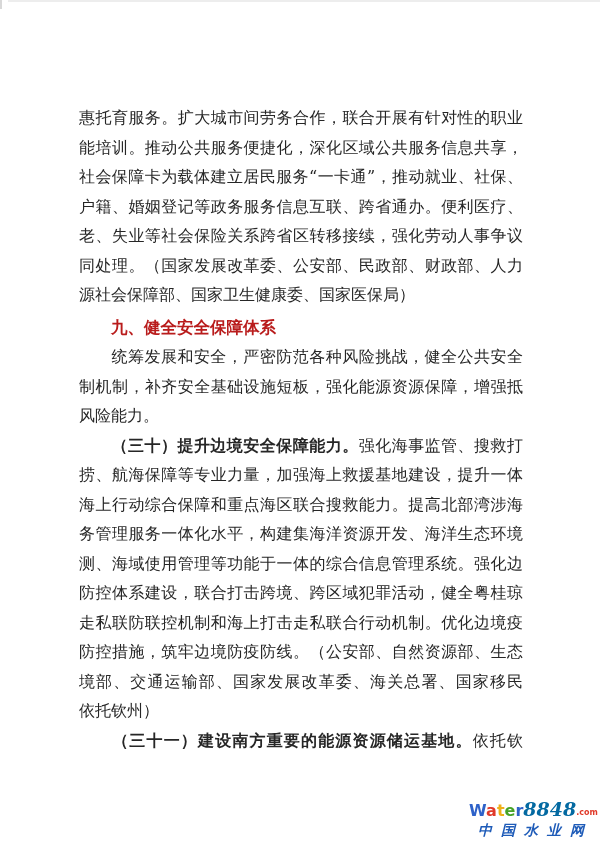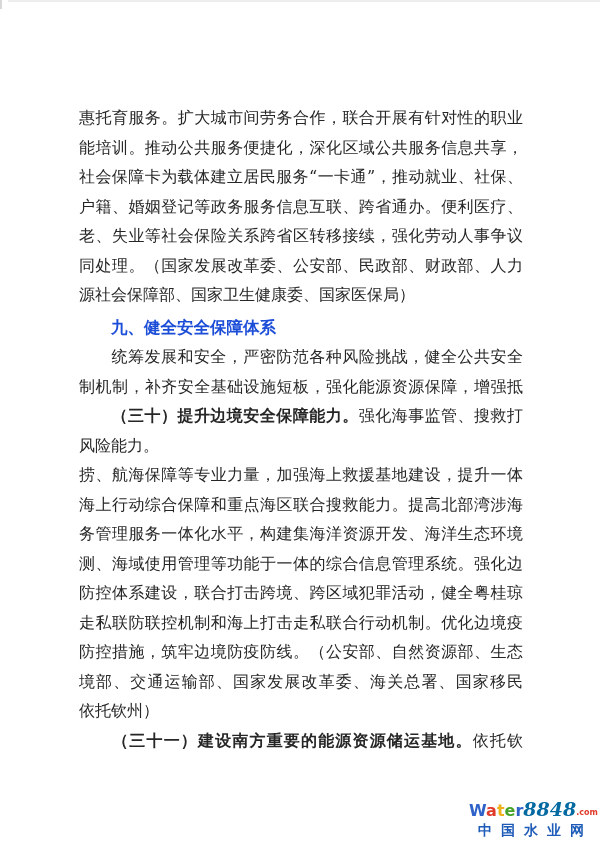--- a/index.html
+++ b/index.html
@@ -24,21 +24,21 @@
     text-align:justify;
     text-align-last:justify;
     white-space:normal;
     height:29.5px;overflow:hidden;
   }
   .line.last{text-align-last:left;}
   .ind{display:inline-block;width:32px;}
   .lead{font-weight:bold;}
   .heading{
     font-family:"DejaVu Sans","Liberation Sans",sans-serif;
-    font-weight:bold;font-size:16.5px;color:#1d4ed8;
+    font-weight:bold;font-size:16.5px;color:#b91c1c;
     padding-left:32px;margin-top:3px;height:29.5px;
   }
   
   .watermark{
     position:absolute;right:11px;bottom:11px;width:120px;
     text-align:center;line-height:1;
   }
   .wm-top{
     font-family:"DejaVu Sans","Liberation Sans",sans-serif;
     font-weight:bold;white-space:nowrap;
@@ -49,42 +49,42 @@
     font-style:italic;font-weight:bold;font-size:19px;
   }
   .wm-com{
     font-size:8px;font-weight:bold;vertical-align:baseline;
     position:relative;top:-1px;
   }
   .wm-cn{
     margin-top:4px;
     font-family:"DejaVu Sans","Liberation Sans",sans-serif;
     font-weight:bold;font-size:14px;letter-spacing:9px;
-    white-space:nowrap;text-indent:9px;
+    white-space:nowrap;text-indent:9px;font-style:italic;
   }
 </style>
 </head>
 <body>
 
 <div class="top-hairline"></div>
 <div class="corner-mark"></div>
 
 <div class="doc">
     <div class="line">惠托育服务。扩大城市间劳务合作，联合开展有针对性的职业技</div>
     <div class="line">能培训。推动公共服务便捷化，深化区域公共服务信息共享，以</div>
     <div class="line">社会保障卡为载体建立居民服务“一卡通”，推动就业、社保、</div>
     <div class="line">户籍、婚姻登记等政务服务信息互联、跨省通办。便利医疗、养</div>
     <div class="line">老、失业等社会保险关系跨省区转移接续，强化劳动人事争议协</div>
     <div class="line">同处理。（国家发展改革委、公安部、民政部、财政部、人力资</div>
     <div class="line last">源社会保障部、国家卫生健康委、国家医保局）</div>
     <div class="heading">九、健全安全保障体系</div>
     <div class="line"><span class="ind"></span>统筹发展和安全，严密防范各种风险挑战，健全公共安全体</div>
     <div class="line">制机制，补齐安全基础设施短板，强化能源资源保障，增强抵御</div>
+    <div class="line last">风险能力。</div>
     <div class="line"><span class="ind"></span><span class="lead">（三十）提升边境安全保障能力。</span>强化海事监管、搜救打</div>
-    <div class="line last">风险能力。</div>
     <div class="line">捞、航海保障等专业力量，加强海上救援基地建设，提升一体化</div>
     <div class="line">海上行动综合保障和重点海区联合搜救能力。提高北部湾涉海事</div>
     <div class="line">务管理服务一体化水平，构建集海洋资源开发、海洋生态环境监</div>
     <div class="line">测、海域使用管理等功能于一体的综合信息管理系统。强化边境</div>
     <div class="line">防控体系建设，联合打击跨境、跨区域犯罪活动，健全粤桂琼反</div>
     <div class="line">走私联防联控机制和海上打击走私联合行动机制。优化边境疫情</div>
     <div class="line">防控措施，筑牢边境防疫防线。（公安部、自然资源部、生态环</div>
     <div class="line">境部、交通运输部、国家发展改革委、海关总署、国家移民局、</div>
     <div class="line last">依托钦州）</div>
     <div class="line"><span class="ind"></span><span class="lead">（三十一）建设南方重要的能源资源储运基地。</span>依托钦州、</div>

